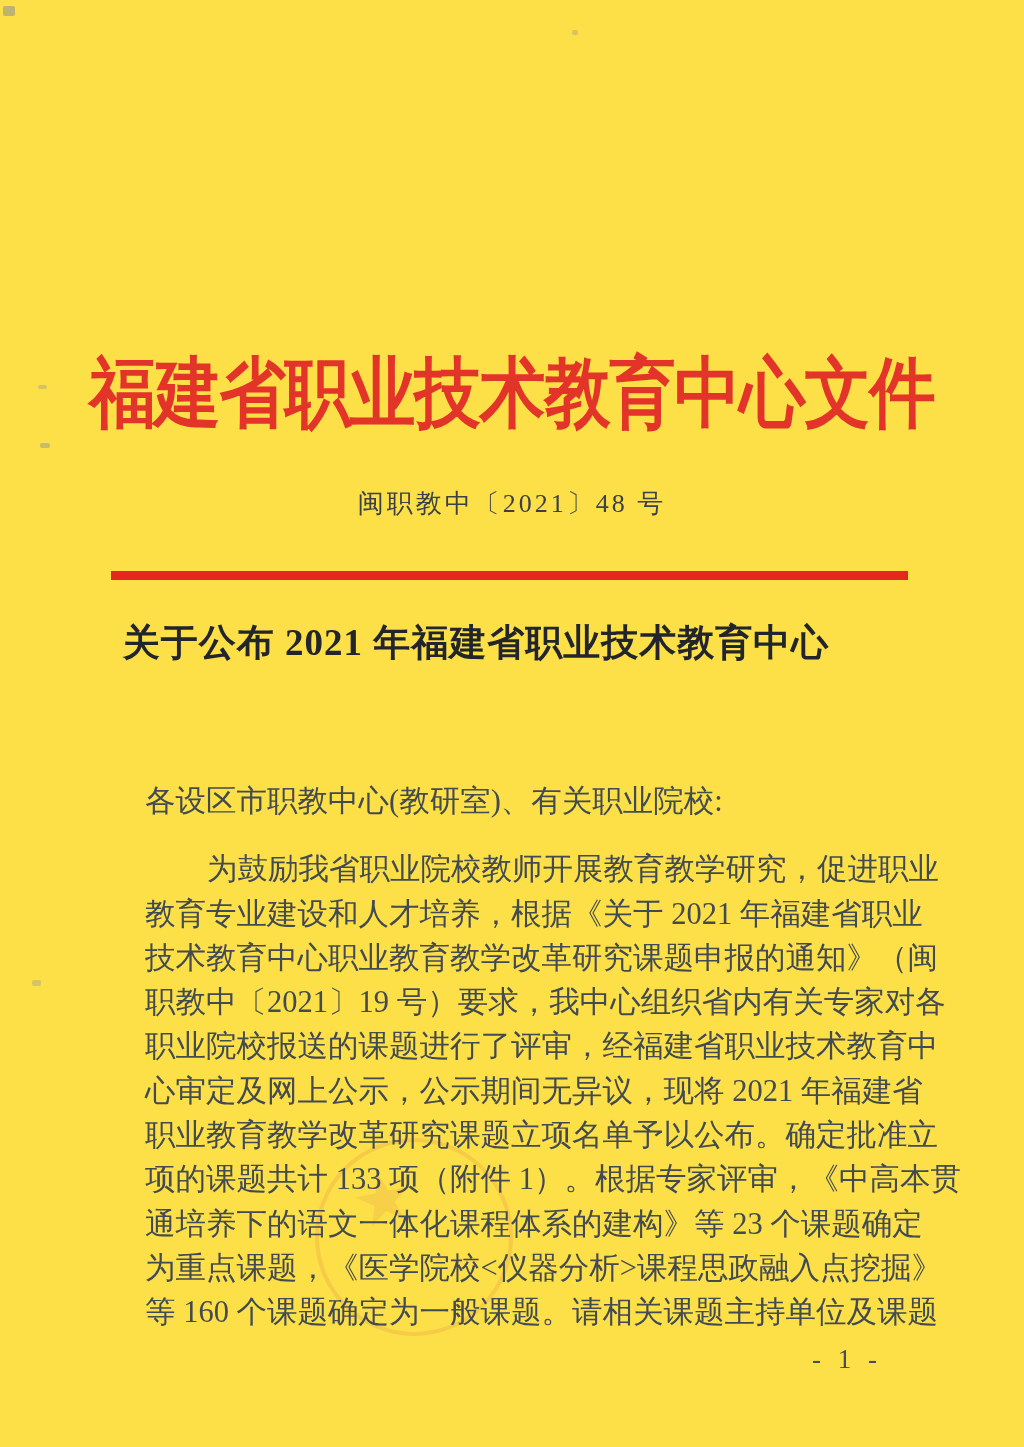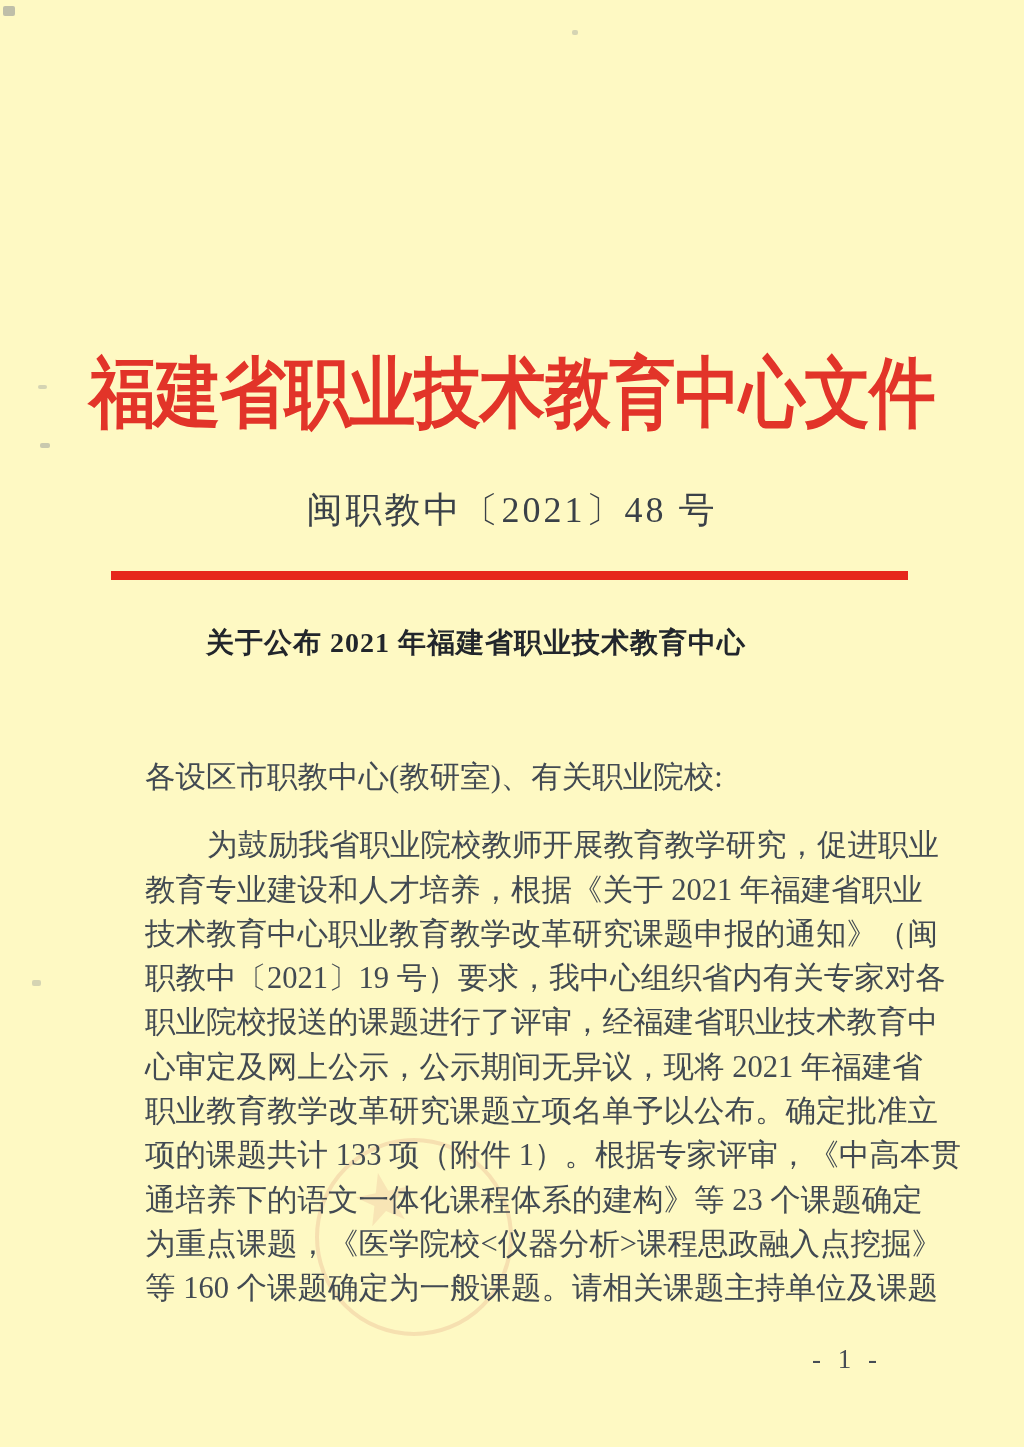--- a/index.html
+++ b/index.html
@@ -4,67 +4,67 @@
 <style>
   html,body{margin:0;padding:0;}
   body{
     width:1024px;height:1447px;
     background:#f4f4f4;
     font-family:"Liberation Serif","DejaVu Serif",serif;
   }
   .page{
     position:relative;
     width:1024px;height:1447px;
-    background:#fef9c3;
+    background:#fde047;
     overflow:hidden;
   }
   
   .org-title{
     position:absolute;
     top:330px;left:0;width:1024px;
     text-align:center;
     font-size:66px;
     font-weight:bold;
     letter-spacing:-1px;
     line-height:126px;
     color:#e23429;
     transform:scaleY(1.16);
     white-space:nowrap;
   }
   
   .doc-num{
     position:absolute;
     top:486px;left:0;width:1024px;
     text-align:center;
-    font-size:36px;
+    font-size:26px;
     letter-spacing:3px;
     color:#3a4148;
   }
   
   .divider{
     position:absolute;
     left:111px;top:571px;
     width:797px;height:9px;
     background:#e6271c;
   }
   
   .title{
     position:absolute;
     top:612px;left:0;width:952px;
     text-align:center;
     font-weight:bold;
-    font-size:28px;
+    font-size:37px;
     line-height:62px;
     letter-spacing:1px;
     color:#22262c;
   }
   
   .body-block{
     position:absolute;
-    left:145px;top:755px;
+    left:145px;top:779px;
     width:736px;
     font-size:30.5px;
     line-height:44.3px;
     color:#424a52;
   }
   .bline{
     height:44.3px;
     text-align:justify;
     text-align-last:justify;
     white-space:nowrap;

